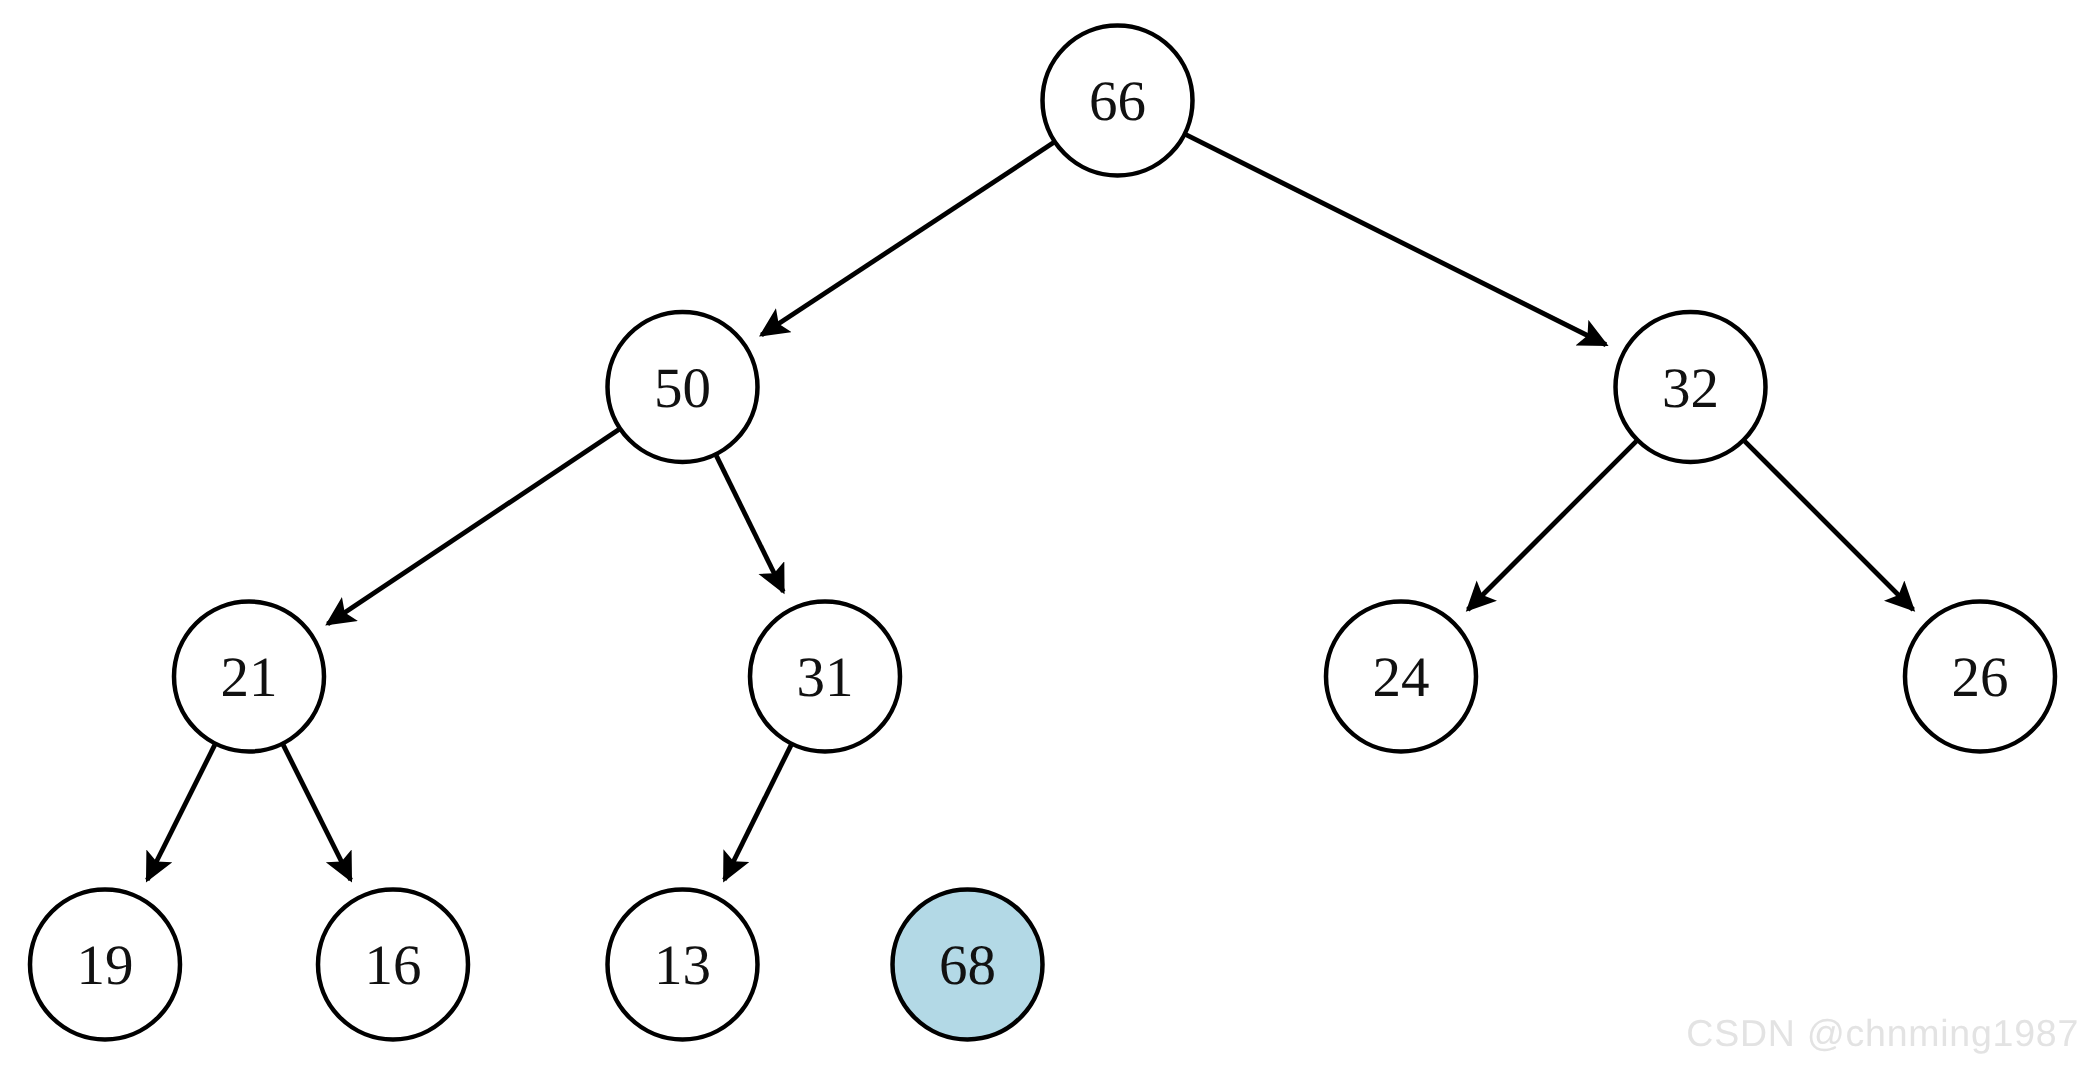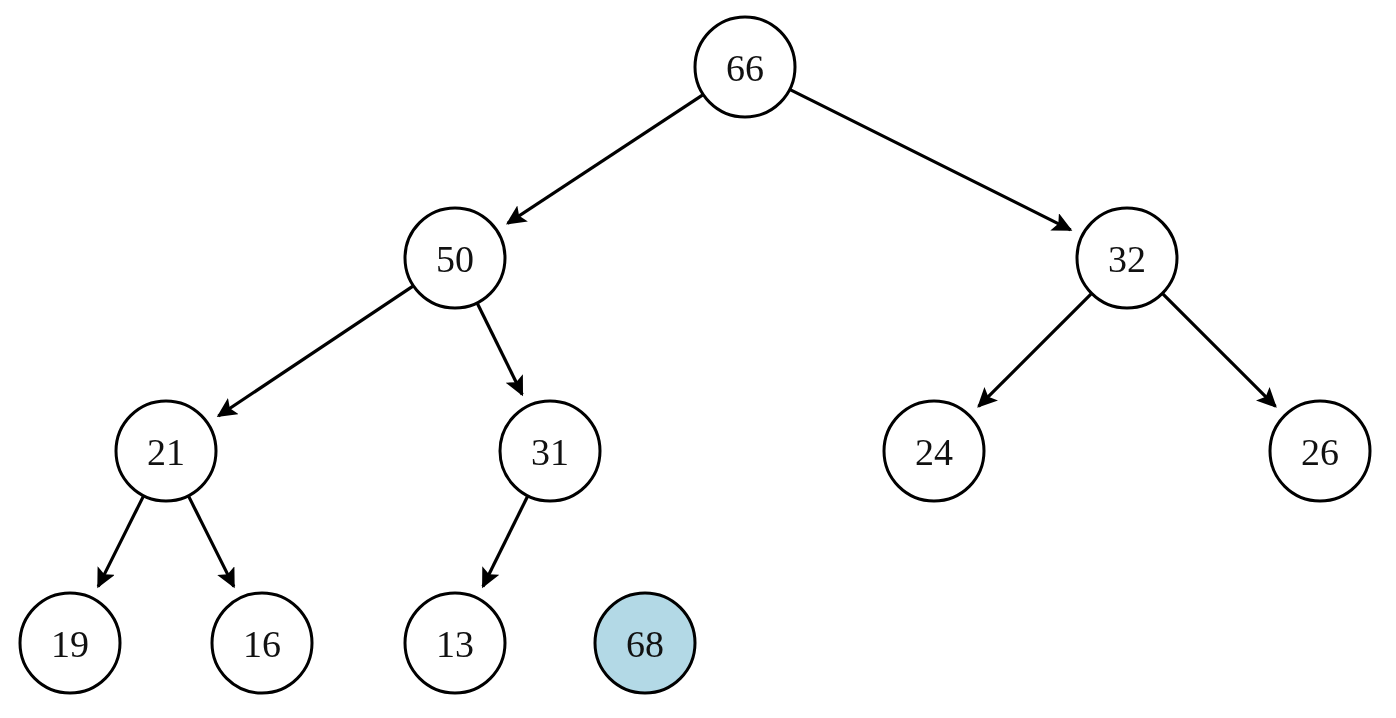--- a/index.html
+++ b/index.html
@@ -114,14 +114,15 @@
           <circle class="node-circle" cx="455" cy="643" r="50" fill="#ffffff"></circle>
           <text class="node-label" x="455" y="644">13</text>
         </g>
         <g>
           <circle class="node-circle" cx="645" cy="643" r="50" fill="#b3d9e6"></circle>
           <text class="node-label" x="645" y="644">68</text>
         </g>
       </g>
   </svg>
 
+  <div class="watermark-text">CSDN @chnming1987</div>
 
 </div>
 
 </body></html>

